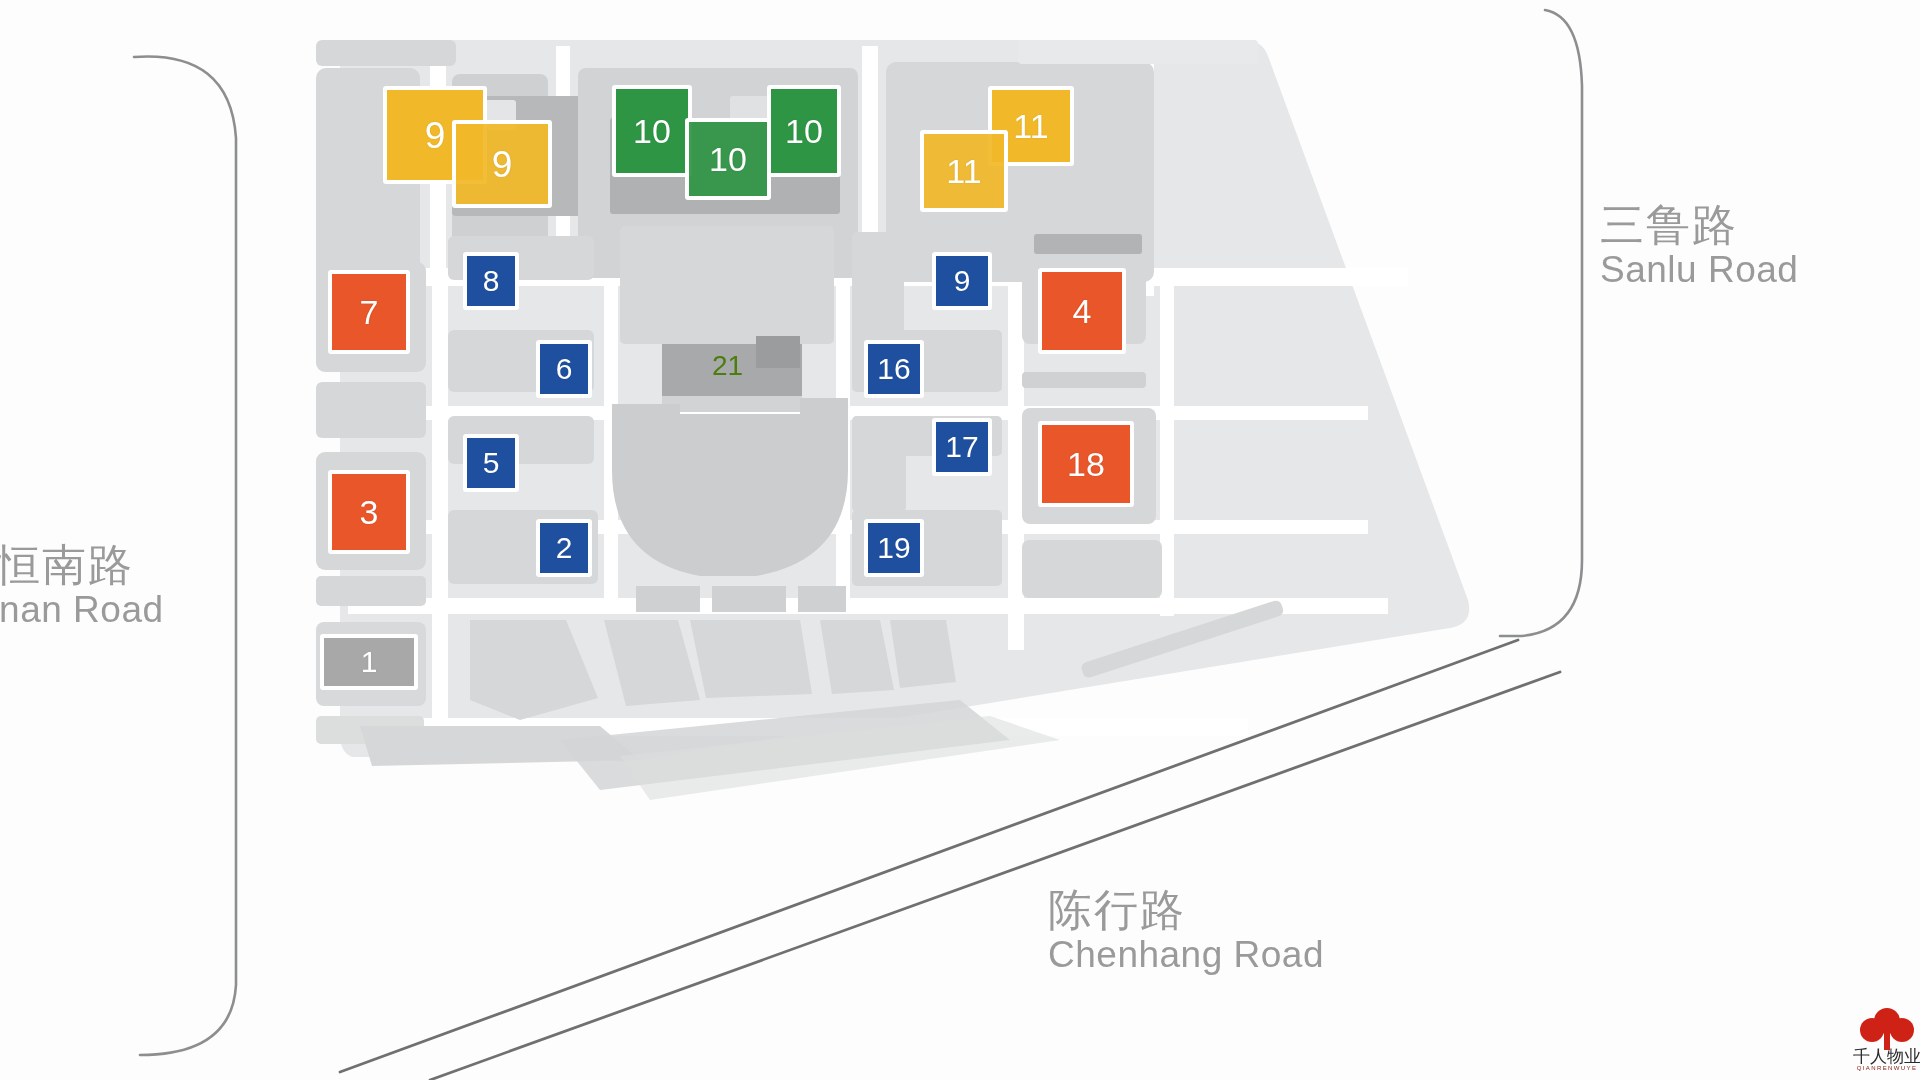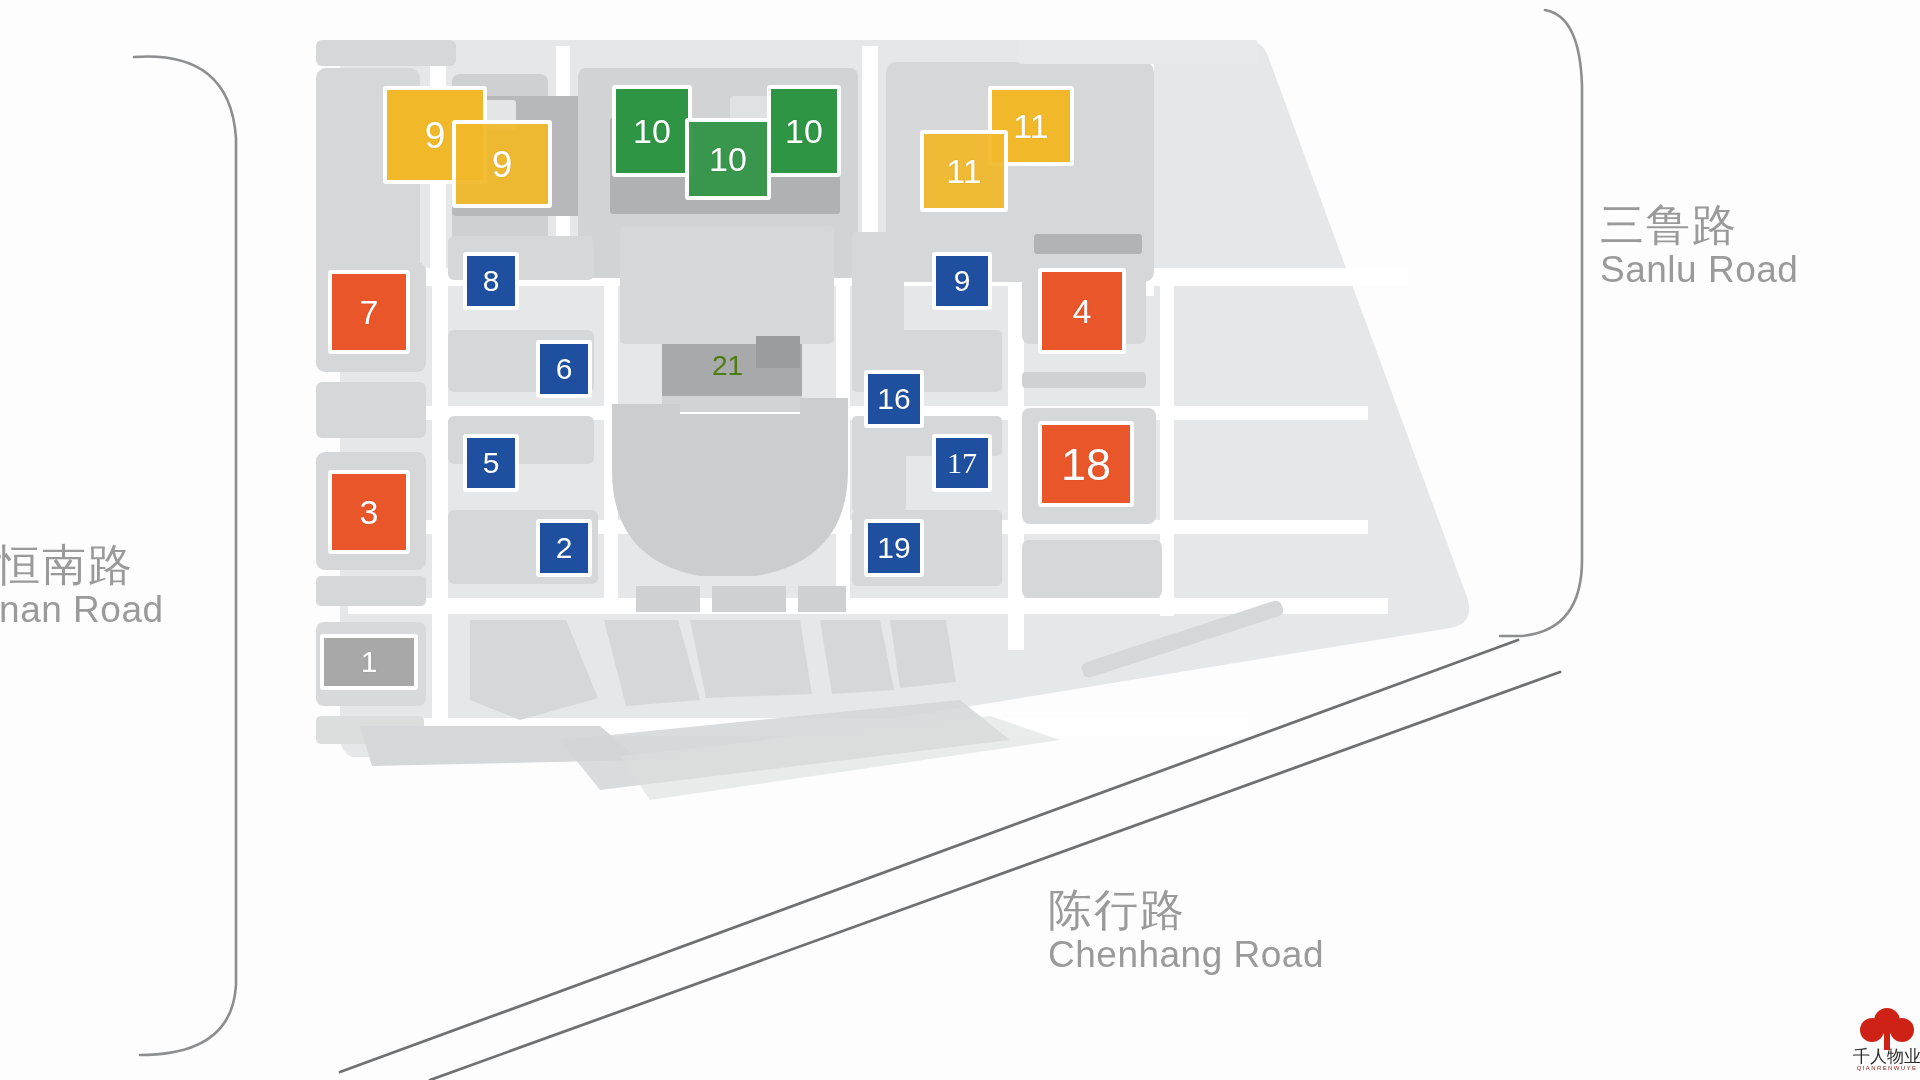--- a/index.html
+++ b/index.html
@@ -191,40 +191,40 @@
       </div>
       <div class="marker m-blue" style="left: 463px; top: 252px; width: 56px; height: 58px;">
         <span style="font-size: 30px;">8</span>
       </div>
       <div class="marker m-blue" style="left: 536px; top: 340px; width: 56px; height: 58px;">
         <span style="font-size: 30px;">6</span>
       </div>
       <div class="marker m-blue" style="left: 932px; top: 252px; width: 60px; height: 58px;">
         <span style="font-size: 30px;">9</span>
       </div>
-      <div class="marker m-blue" style="left: 864px; top: 340px; width: 60px; height: 58px; margin-top: 30px;">
+      <div class="marker m-blue" style="left: 864px; top: 340px; width: 60px; height: 58px;">
         <span style="font-size: 30px;">16</span>
       </div>
       <div class="marker m-orange" style="left: 1038px; top: 268px; width: 88px; height: 86px;">
         <span style="font-size: 34px;">4</span>
       </div>
       <div class="marker m-blue" style="left: 463px; top: 434px; width: 56px; height: 58px;">
         <span style="font-size: 30px;">5</span>
       </div>
       <div class="marker m-blue" style="left: 536px; top: 519px; width: 56px; height: 58px;">
         <span style="font-size: 30px;">2</span>
       </div>
-      <div class="marker m-blue" style="left: 932px; top: 434px; width: 60px; height: 58px; font-family: Liberation Serif, serif;">
+      <div class="marker m-blue" style="left: 932px; top: 418px; width: 60px; height: 58px;">
         <span style="font-size: 30px;">17</span>
       </div>
       <div class="marker m-blue" style="left: 864px; top: 519px; width: 60px; height: 58px;">
         <span style="font-size: 30px;">19</span>
       </div>
       <div class="marker m-orange" style="left: 1038px; top: 421px; width: 96px; height: 86px;">
-        <span style="font-size: 45px;">18</span>
+        <span style="font-size: 34px;">18</span>
       </div>
       <div class="marker m-orange" style="left: 328px; top: 470px; width: 82px; height: 84px;">
         <span style="font-size: 34px;">3</span>
       </div>
       <div class="marker m-gray" style="left: 320px; top: 634px; width: 98px; height: 56px;">
         <span style="font-size: 30px;">1</span>
       </div>
     </div>
 
   <div class="road-label" id="label-sanlu">

